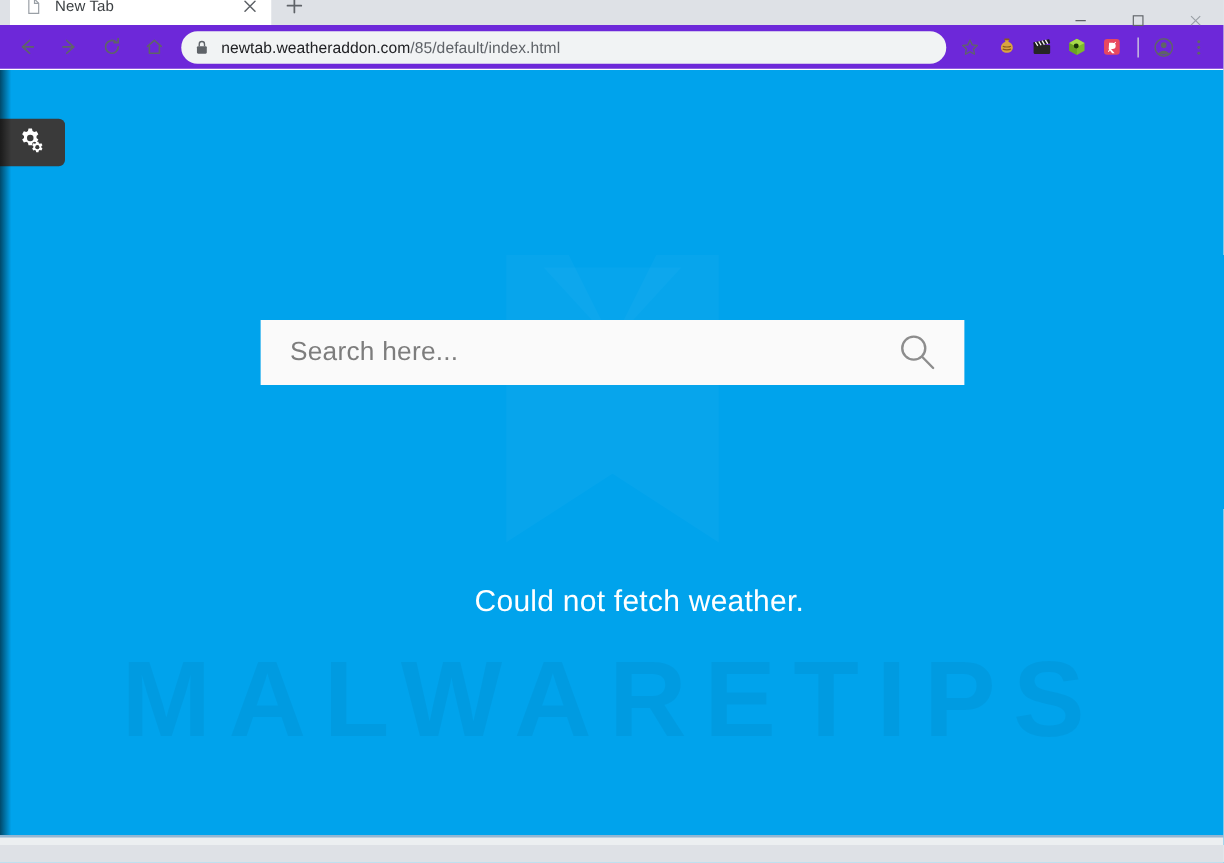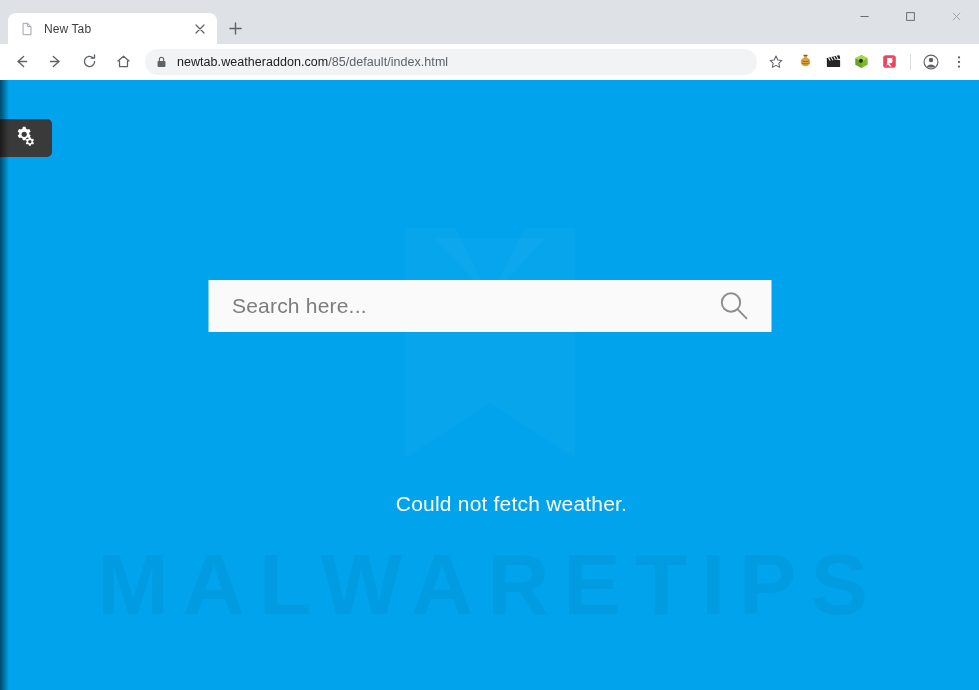--- a/index.html
+++ b/index.html
@@ -16,21 +16,21 @@
     position: relative;
     width: 979px;
     height: 690px;
     background: #dee1e6;
     overflow: hidden;
   }
 
   
   .tab-strip {
     position: relative;
-    height: 44px;
+    height: 20px;
     background: #dee1e6;
     display: flex;
     align-items: flex-end;
     padding-left: 8px;
   }
 
   .tab {
     position: relative;
     display: flex;
     align-items: center;
@@ -94,21 +94,21 @@
     width: 46px;
     height: 32px;
     display: flex;
     align-items: center;
     justify-content: center;
   }
 
   
   .toolbar {
     height: 36px;
-    background: #ffffff;
+    background: #6d28d9;
     display: flex;
     align-items: center;
     padding: 0 6px 0 4px;
     gap: 0;
     border-bottom: 1px solid #ffffff;
   }
 
   .nav-btn {
     width: 28px;
     height: 28px;
@@ -295,21 +295,21 @@
     justify-content: center;
     flex: 0 0 40px;
   }
 
   
   .weather-msg {
     position: absolute;
     left: 0; right: 0;
     top: 412px;
     text-align: center;
-    font-size: 21px;
+    font-size: 24px;
     color: #ffffff;
     letter-spacing: .2px;
     z-index: 10;
     margin-left: 44px;
   }
 
   
   .footer-links {
     position: absolute;
     left: 0; right: 0;

